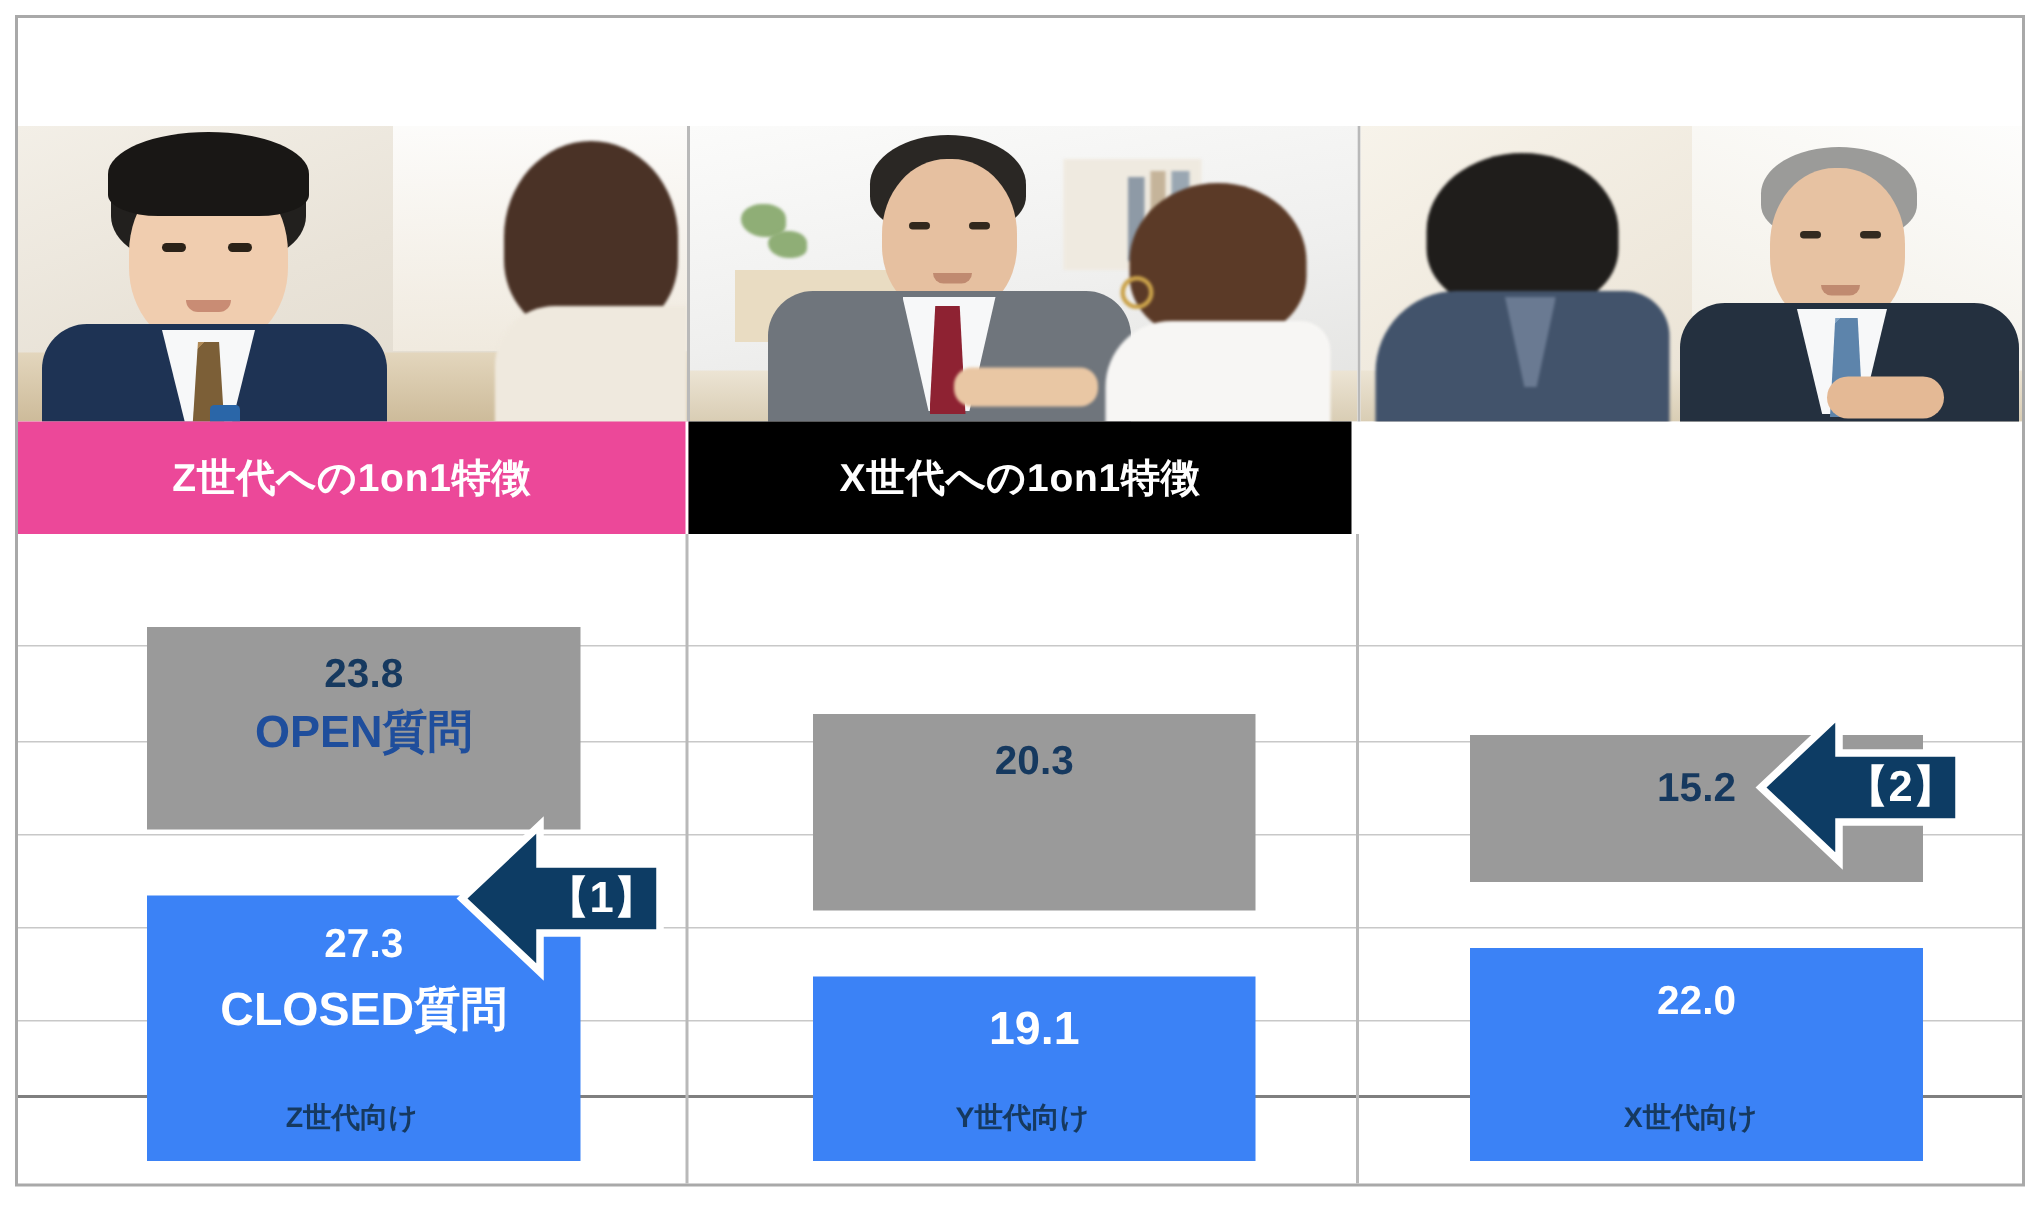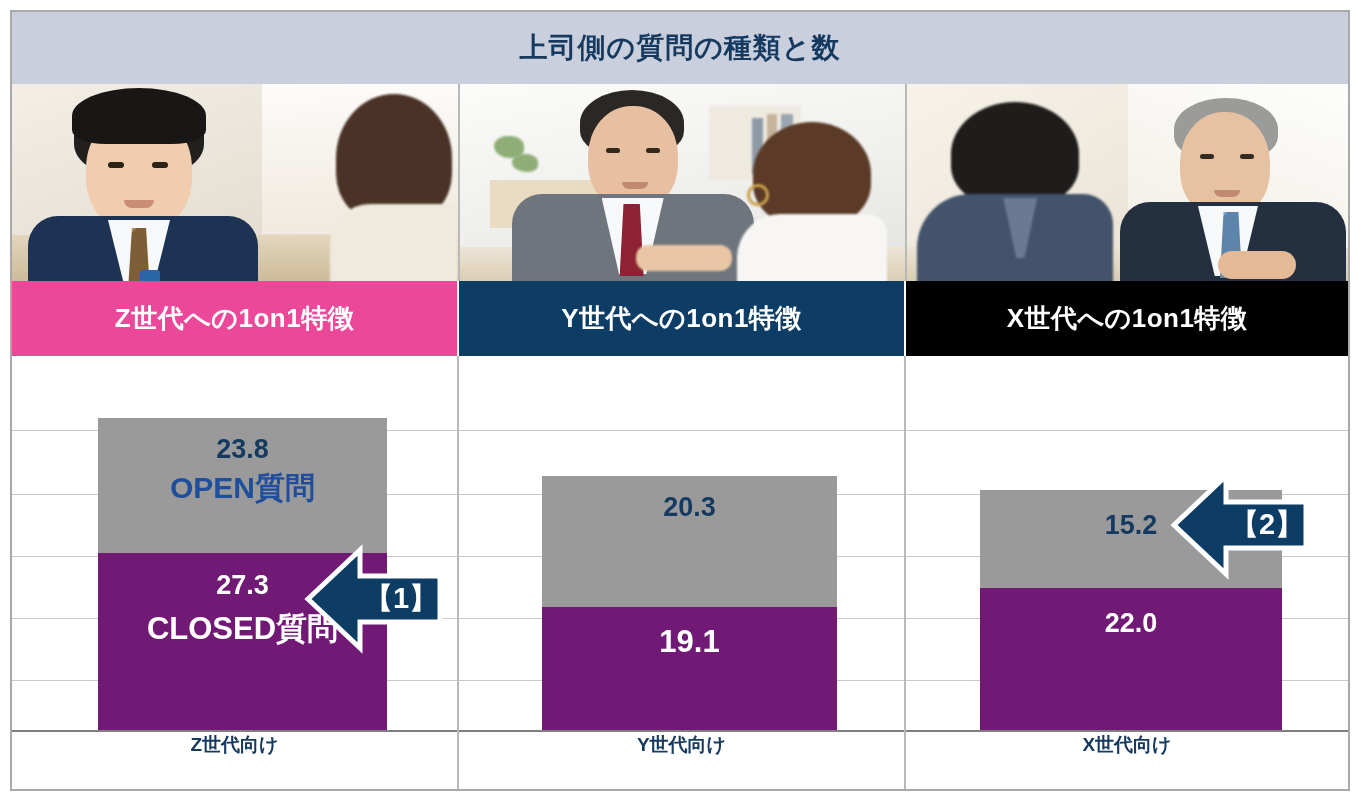--- a/index.html
+++ b/index.html
@@ -47,21 +47,21 @@
 
   
   #plot{position:absolute;left:0;top:344px;width:100%;height:376px;}
   .gridline{position:absolute;left:0;width:100%;height:1px;background:#c8c8c8;}
   .axisline{position:absolute;left:0;width:100%;height:2px;background:#7f7f7f;bottom:0;}
   .vdiv{position:absolute;top:0;bottom:0;width:2px;background:#b9b9b9;}
 
   .bar{position:absolute;bottom:2px;}
   .seg{position:absolute;left:0;width:100%;box-sizing:border-box;}
   .seg.gray{background:#9a9a9a;}
-  .seg.navy{background:#701a75;}
+  .seg.navy{background:#3b82f6;margin-top:44px;}
   .seg-label{position:absolute;left:0;width:100%;text-align:center;font-weight:bold;}
   .val-on-gray{color:#16395f;}
   .val-on-navy{color:#ffffff;}
   .cat-name{position:absolute;left:0;width:100%;text-align:center;font-weight:bold;}
   .cat-on-gray{color:#1f4e9c;}
   .cat-on-navy{color:#ffffff;}
 
   
   .callout{position:absolute;}
   .callout svg{display:block;overflow:visible;}
@@ -75,23 +75,20 @@
          font-size:19px;font-weight:bold;color:#16395f;}
   .xcell.c1{width:447px;}
   .xcell.c2{width:447px;}
   .xcell.c3{width:442px;border-right:none;}
 </style>
 </head>
 <body>
 
 <div id="frame">
 
-  <div id="header">
-    <div id="header-title">上司側の質問の種類と数</div>
-  </div>
 
   <div id="photo-row">
 
     <div class="photo-cell c1">
       <div class="bg-wall"></div>
       <div class="desk"></div>
 
       <div style="position:absolute;left:250px;top:0;width:200px;height:150px;background:linear-gradient(#ffffff,#f2ece1);opacity:.85;"></div>
 
       <div class="hair" style="left:62px;top:8px;width:130px;height:84px;background:#22201e;"></div>
@@ -162,23 +159,20 @@
       <div class="tie" style="right:106px;top:128px;width:22px;height:66px;background:linear-gradient(135deg,#7fa2c4 0 5px,#5d84ab 5px 10px);clip-path:polygon(16% 0,84% 0,100% 100%,0 100%);"></div>
 
       <div style="position:absolute;right:52px;bottom:2px;width:78px;height:28px;background:#e4b995;border-radius:14px;"></div>
     </div>
   </div>
 
   <div id="band-row">
     <div class="band c1" style="background:#ec4899;">
       <span>Z世代への1on1特徴</span>
     </div>
-    <div class="band c2" style="background:#0d3c64;">
-      <span>Y世代への1on1特徴</span>
-    </div>
     <div class="band c3" style="background:#000000;">
       <span>X世代への1on1特徴</span>
     </div>
   </div>
 
   <div id="plot">
 
     <div class="gridline" style="top:74px;"></div>
     <div class="gridline" style="top:138px;"></div>
     <div class="gridline" style="top:200px;"></div>

